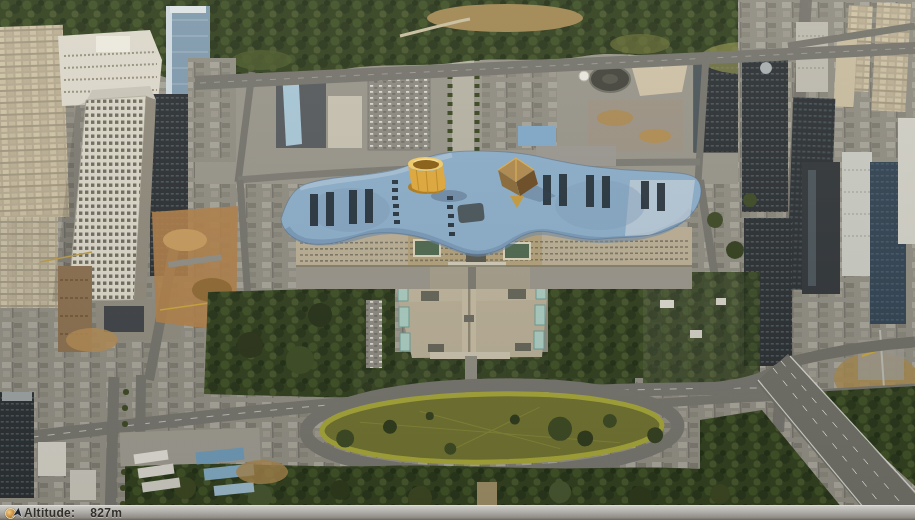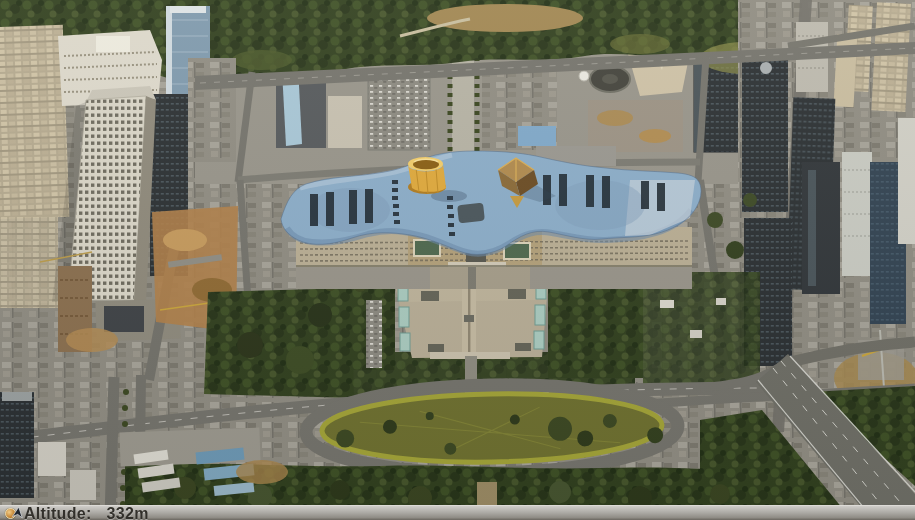--- a/index.html
+++ b/index.html
@@ -14,21 +14,21 @@
     background:linear-gradient(#cfcdc9,#aeaca7 45%,#908d86 82%,#6b6760);
     border-top:1px solid #dddbd7;
   }
   .alt-icon{
     width:9px;height:9px;border-radius:50%;
     background:radial-gradient(circle at 35% 35%, #f2cc86, #c07f2e 65%, #8a5a1c);
     border:1px solid #e9d7a8;box-shadow:0 0 1px #5c430f;
     margin-right:8px;flex:0 0 auto;
   }
   .alt-label,.alt-value{
-    font-size:16px;font-weight:bold;color:#32302b;line-height:15px;
+    font-size:12px;font-weight:bold;color:#32302b;line-height:15px;
     letter-spacing:.3px;text-shadow:0 1px 0 rgba(255,255,255,.38);
   }
   .alt-value{margin-left:15px;}
   .north-arrow{margin-left:11px;flex:0 0 auto;}
 </style>
 </head>
 <body>
 
 <div class="viewport">
 <svg width="915" height="520" viewBox="0 0 915 520">
@@ -442,18 +442,18 @@
       <polygon points="510,196 524,196 517,208" fill="#c59a3f"></polygon>
     </g>
   </g>
 
   <rect x="0" y="0" width="915" height="520" fill="url(#atmo)"></rect>
 </svg>
 
   <div class="status-bar">
     <span class="alt-icon"></span>
     <span class="alt-label">Altitude:</span>
-    <span class="alt-value">332m</span>
+    <span class="alt-value">827m</span>
     <svg class="north-arrow" width="14" height="13" viewBox="0 0 14 13">
       <path d="M7,1 L12,11.3 L7,8.4 L2,11.3 Z" fill="#20262e" stroke="#d8dbdf" stroke-width="0.7" transform="rotate(8 7 6.5)"></path>
     </svg>
   </div>
 </div>
 
 </body></html>

